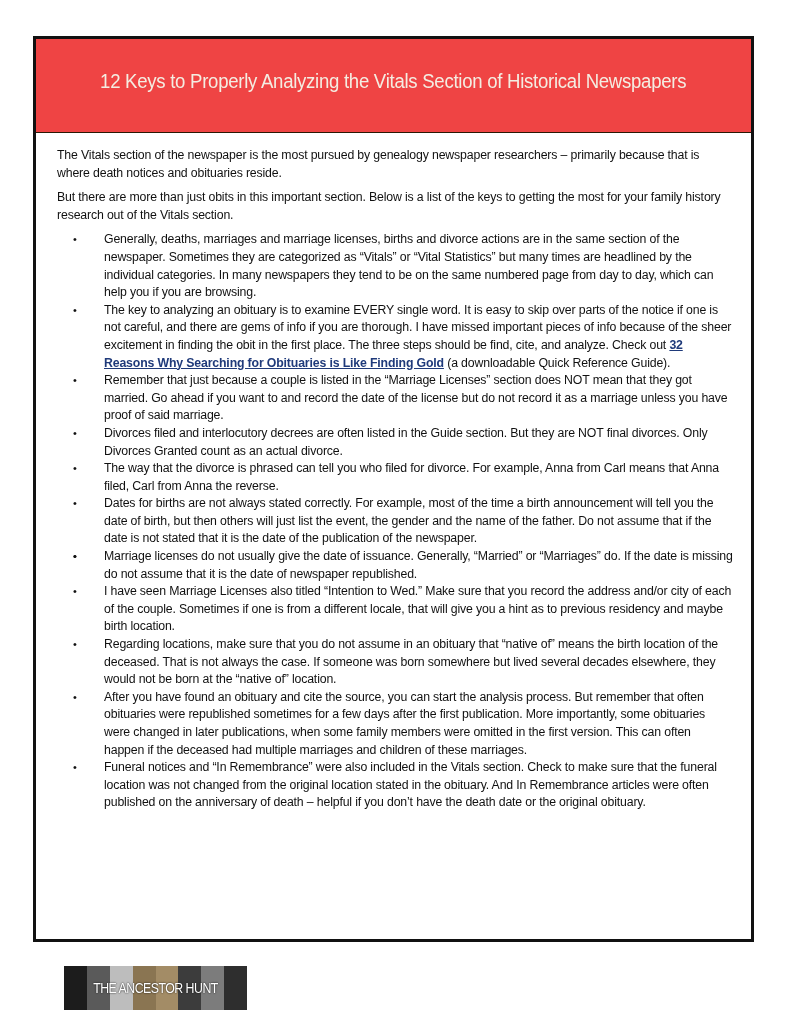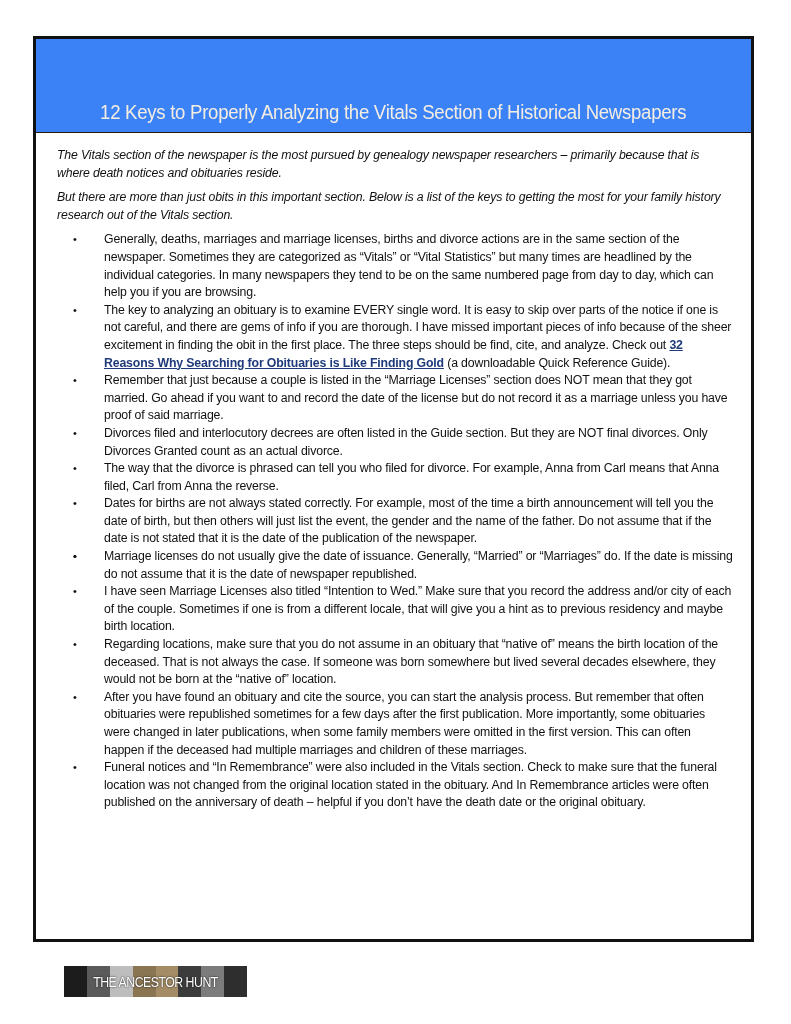--- a/index.html
+++ b/index.html
@@ -24,24 +24,24 @@
       border: 3px solid #111111;
       box-sizing: border-box;
       background: #ffffff;
     }
     .header {
       position: absolute;
       left: 0;
       top: 0;
       right: 0;
       height: 93px;
-      background: #3b82f6;
+      background: #ef4444;
       border-bottom: 1px solid #2a1805;
       display: flex;
-      align-items: flex-end;
+      align-items: center;
       justify-content: center;
     }
     .header h1 {
       margin: 0;
       padding-bottom: 8px;
       color: #f4ede2;
       font-family: "Liberation Sans", sans-serif;
       font-weight: normal;
       font-size: 20px;
       letter-spacing: -0.3px;
@@ -52,21 +52,20 @@
       position: absolute;
       left: 21px;
       top: 108px;
       width: 676px;
       font-size: 12.3px;
       line-height: 17.6px;
       letter-spacing: -0.15px;
     }
     .content p {
       margin: 0 0 7px 0;
-      font-style: italic;
     }
     .content ul {
       margin: 7px 0 0 0;
       padding: 0 0 0 47px;
       list-style: none;
     }
     .content li {
       position: relative;
       margin: 0;
       padding: 0;
@@ -88,21 +87,21 @@
       left: 0;
       top: 962px;
       width: 791px;
       height: 40px;
     }
     .logo {
       position: absolute;
       left: 64px;
       top: 4px;
       width: 183px;
-      height: 31px;
+      height: 44px;
       display: flex;
       overflow: hidden;
     }
     .logo .strip {
       flex: 1;
       height: 100%;
     }
     .logo .logo-text {
       position: absolute;
       left: 0;

